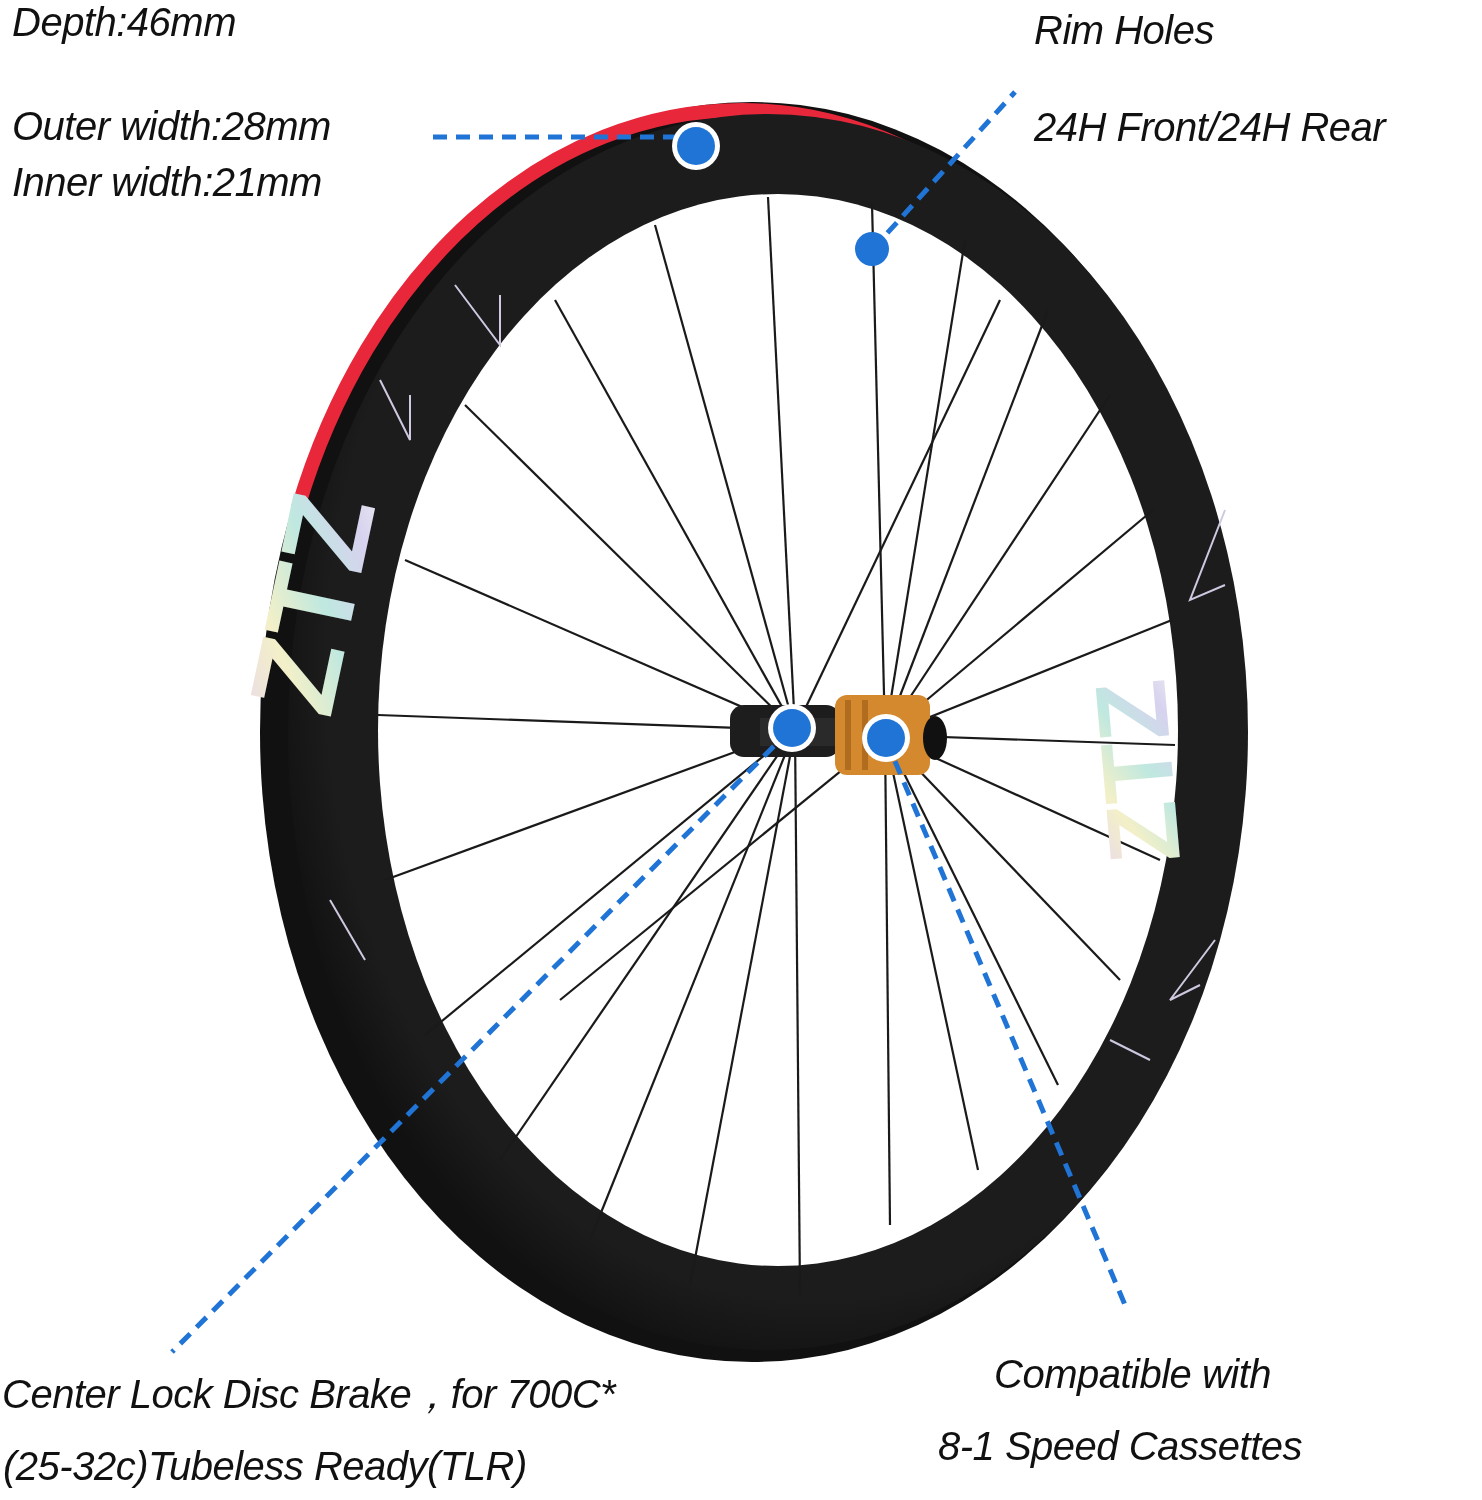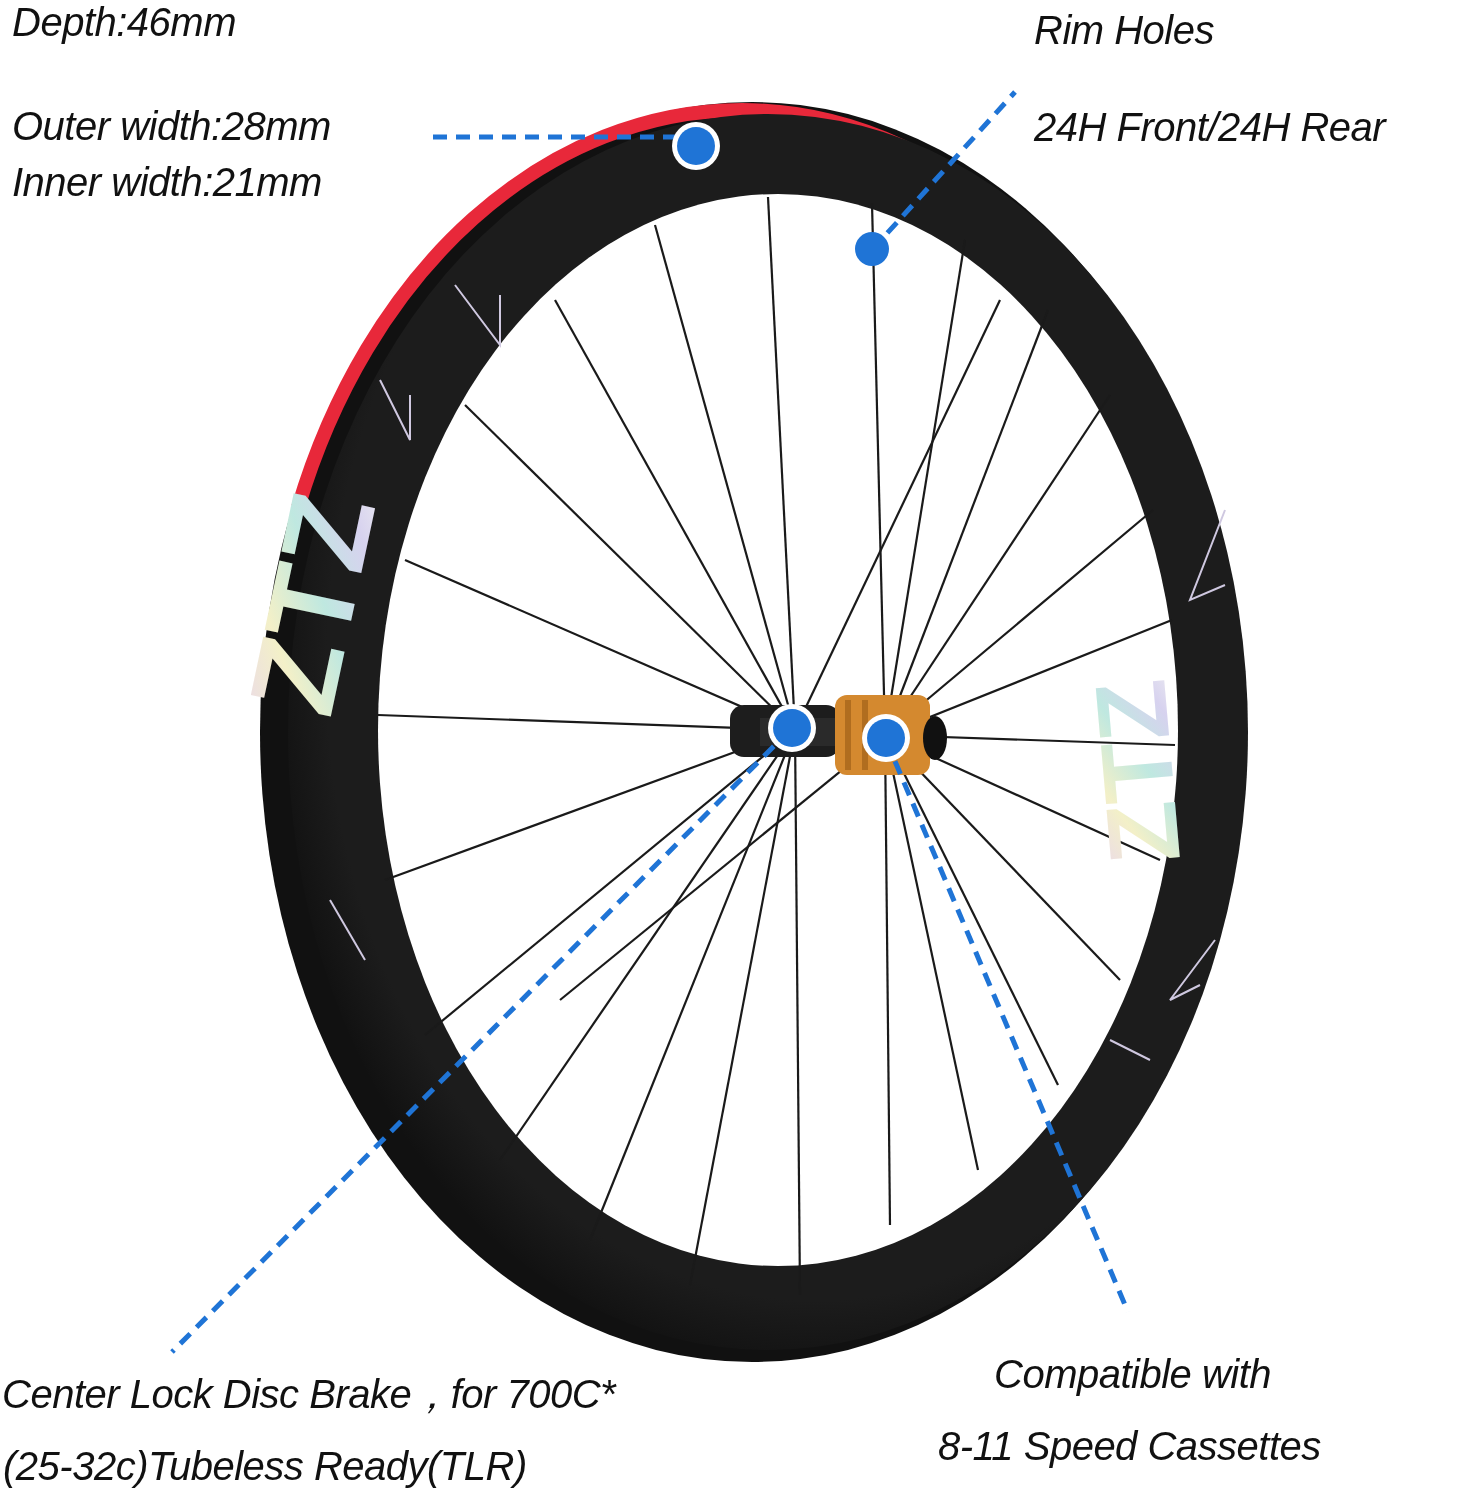--- a/index.html
+++ b/index.html
@@ -117,13 +117,13 @@
 <div class="label" style="left:12px; top:74px;margin-top:32px;">Outer width:28mm</div>
 <div class="label" style="left:12px; top:146px;margin-top:16px;">Inner width:21mm</div>
 
 <div class="label" style="left:1034px; top:10px;">Rim Holes</div>
 <div class="label" style="left:1034px; top:82px;margin-top:25px;">24H Front/24H Rear</div>
 
 <div class="label" style="left:2px; top:1374px;">Center Lock Disc Brake，for 700C*</div>
 <div class="label" style="left:3px; top:1446px;">(25-32c)Tubeless Ready(TLR)</div>
 
 <div class="label" style="left:994px; top:1354px;">Compatible with</div>
-<div class="label" style="left:938px; top:1426px;">8-11 Speed Cassettes</div>
+<div class="label" style="left:938px; top:1426px;">8-1 Speed Cassettes</div>
 
 </body></html>

